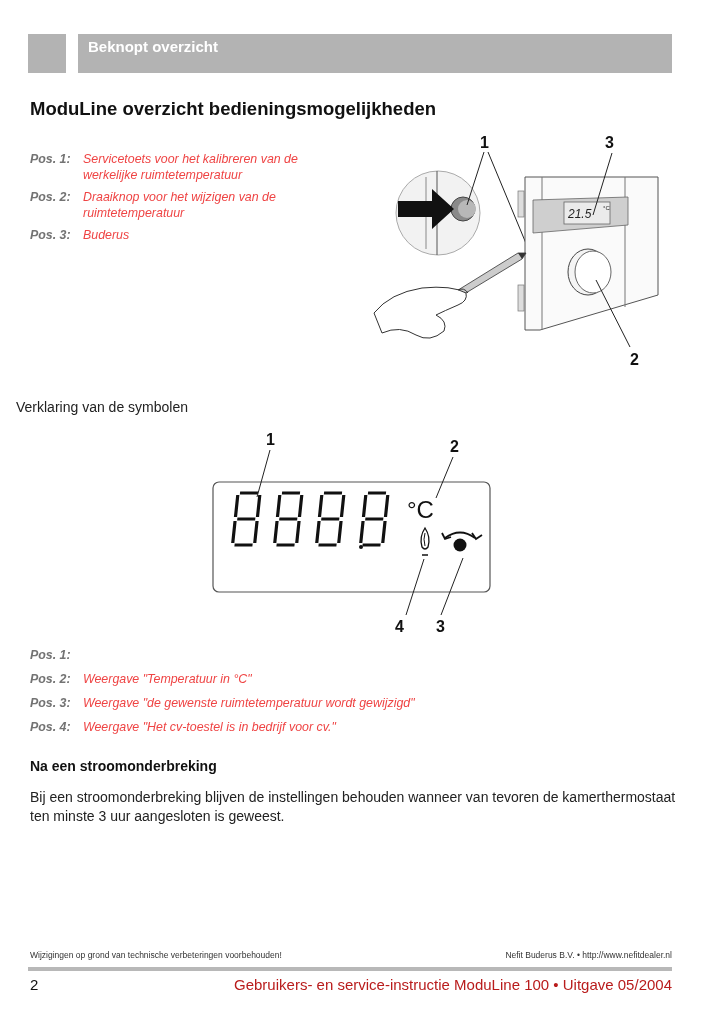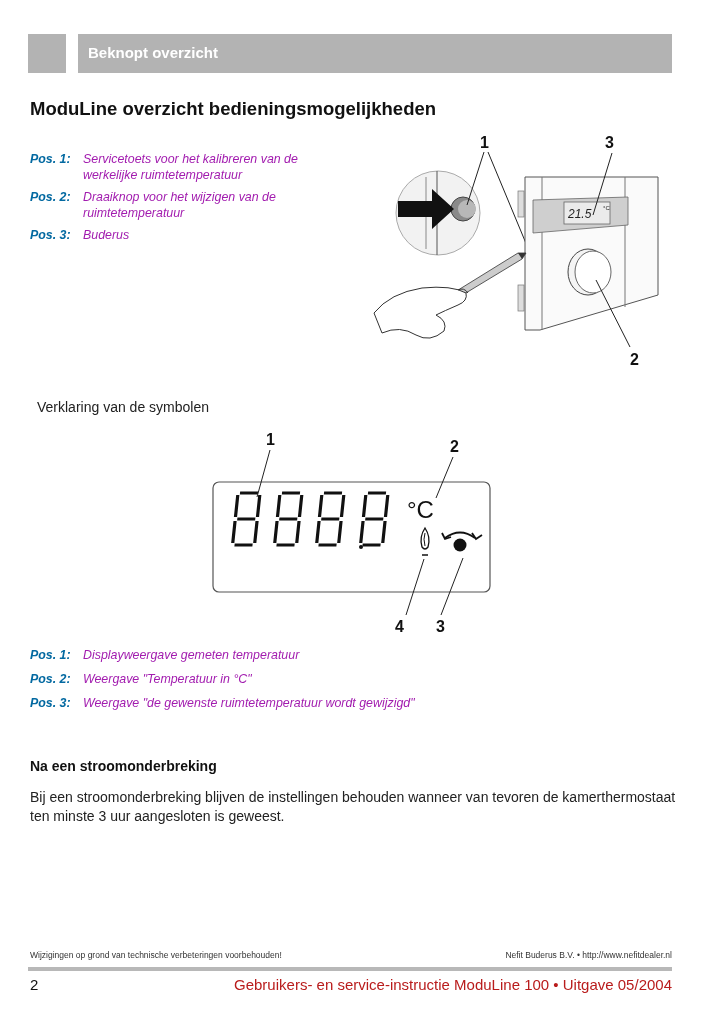--- a/index.html
+++ b/index.html
@@ -1,30 +1,30 @@
 <!DOCTYPE html>
 <html><head>
   <meta charset="utf-8">
   <style>
     html, body { margin: 0; padding: 0; background: #ffffff; }
     body { width: 720px; height: 1024px; position: relative; overflow: hidden;
            font-family: "Liberation Sans", sans-serif; color: #1a1a1a; }
     .hdr-block { position: absolute; left: 28px; top: 34px; width: 38px; height: 39px; background: #b3b3b3; }
     .hdr-bar { position: absolute; left: 78px; top: 34px; width: 594px; height: 39px; background: #b3b3b3; }
-    .hdr-title { position: absolute; left: 88px; top: 38px; font-size: 15px; font-weight: bold; color: #ffffff; margin-top: 6px; }
+    .hdr-title { position: absolute; left: 88px; top: 38px; font-size: 15px; font-weight: bold; color: #ffffff; }
     .page-title { position: absolute; left: 30px; top: 98px; font-size: 18.5px; font-weight: bold; color: #111; }
     .pos-list { position: absolute; left: 30px; margin: 0; padding: 0; list-style: none; font-size: 12.4px; font-style: italic; }
     .pos-list li { display: flex; line-height: 16px; }
-    .pos-label { font-weight: bold; width: 53px; flex: none; color: #0369a1; }
-    .pos-text { color: #a21caf; }
+    .pos-label { font-weight: bold; width: 53px; flex: none; color: #737373; }
+    .pos-text { color: #ef4444; }
     .list-top { top: 151px; width: 300px; }
     .list-top li { margin-bottom: 6px; }
     .list-bottom { top: 647px; width: 460px; }
     .list-bottom li { margin-bottom: 8px; }
-    .sub-label { position: absolute; left: 37px; top: 399px; font-size: 14px; color: #222; }
+    .sub-label { position: absolute; left: 16px; top: 399px; font-size: 14px; color: #222; }
     .section-h { position: absolute; left: 30px; top: 758px; font-size: 14px; font-weight: bold; color: #111; }
     .section-p { position: absolute; left: 30px; top: 788px; width: 650px; font-size: 14px; line-height: 19px; color: #222; }
     .foot-note { position: absolute; left: 30px; top: 950px; font-size: 8.5px; color: #333; }
     .foot-right { position: absolute; right: 48px; top: 950px; font-size: 8.5px; color: #333; }
     .foot-rule { position: absolute; left: 28px; top: 967px; width: 644px; height: 4px; background: #b8b8b8; }
     .page-num { position: absolute; left: 30px; top: 976px; font-size: 15px; color: #111; }
     .foot-title { position: absolute; right: 48px; top: 976px; font-size: 15px; color: #b91c1c; }
     .fig { position: absolute; }
     .fig1 { left: 360px; top: 125px; width: 320px; height: 250px; }
     .fig2 { left: 200px; top: 425px; width: 300px; height: 215px; }
@@ -138,29 +138,32 @@
     <line x1="263" y1="133" x2="241" y2="190" stroke="#222" stroke-width="1"></line>
     <text class="callout" x="236" y="207">3</text>
     <line x1="224" y1="134" x2="206" y2="190" stroke="#222" stroke-width="1"></line>
     <text class="callout" x="195" y="207">4</text>
   </svg>
 </div>
 
 <ul class="pos-list list-bottom">
   <li>
     <span class="pos-label">Pos. 1:</span>
-    <span class="pos-text">Displayweergave gemeten temperatuur</span>
   </li>
   <li>
     <span class="pos-label">Pos. 2:</span>
     <span class="pos-text">Weergave "Temperatuur in °C"</span>
   </li>
   <li>
     <span class="pos-label">Pos. 3:</span>
     <span class="pos-text">Weergave "de gewenste ruimtetemperatuur wordt gewijzigd"</span>
+  </li>
+  <li>
+    <span class="pos-label">Pos. 4:</span>
+    <span class="pos-text">Weergave "Het cv-toestel is in bedrijf voor cv."</span>
   </li>
 </ul>
 
 <h2 class="section-h" style="margin:0;">Na een stroomonderbreking</h2>
 <p class="section-p" style="margin:0;">Bij een stroomonderbreking blijven de instellingen behouden wanneer van tevoren de kamerthermostaat ten minste 3 uur aangesloten is geweest.</p>
 
 <div class="foot-note">Wijzigingen op grond van technische verbeteringen voorbehouden!</div>
 <div class="foot-right">Nefit Buderus B.V. • http://www.nefitdealer.nl</div>
 <div class="foot-rule"></div>
 <div class="page-num">2</div>

